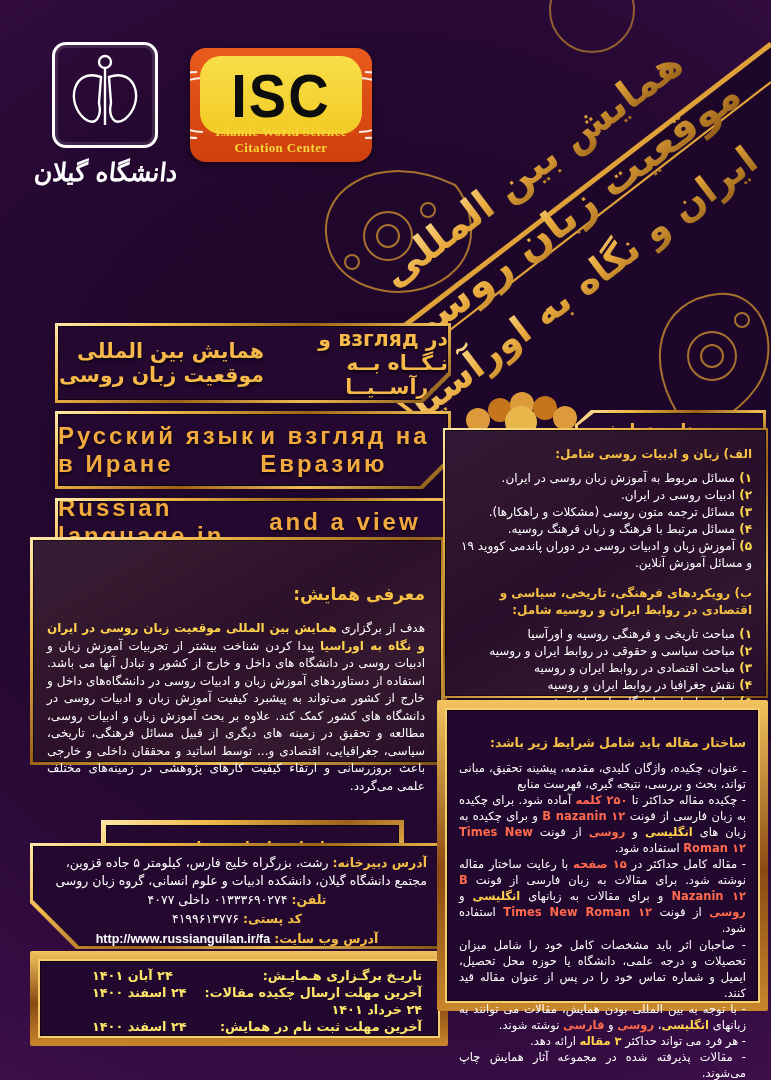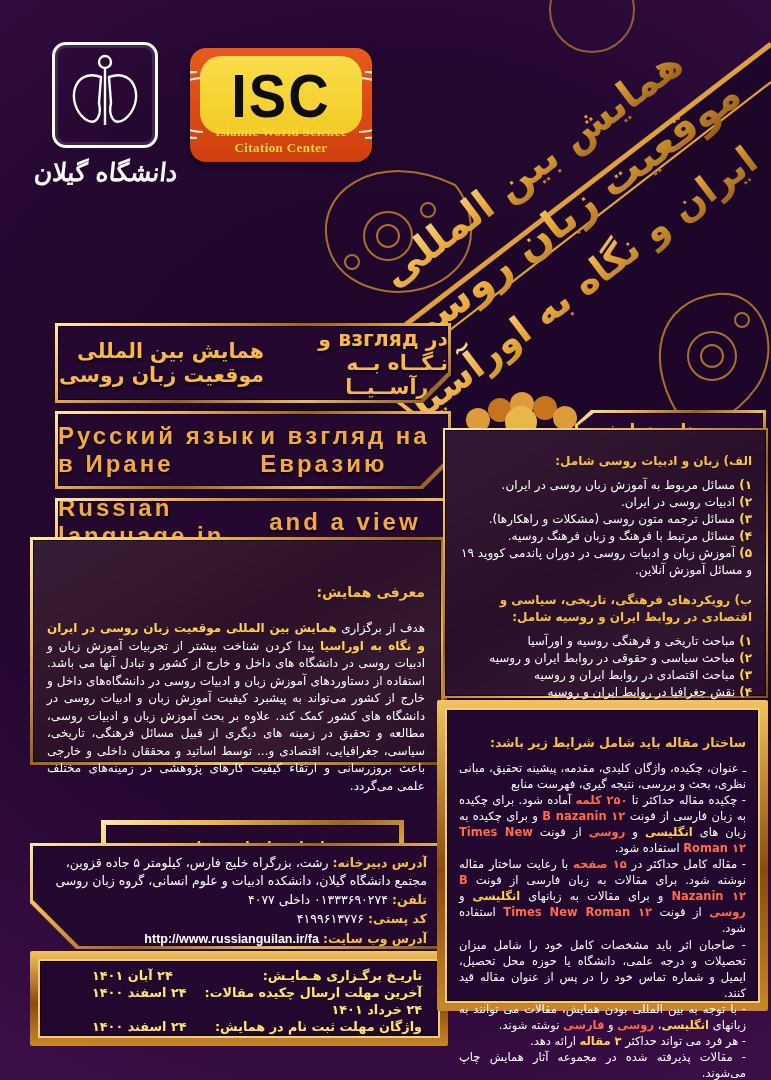--- a/index.html
+++ b/index.html
@@ -36,53 +36,53 @@
   .title-box .in{display:flex;flex-direction:row;align-items:center;justify-content:center;gap:4px;}
   .fa-title{top:323px;height:80px;}
   .fa-title .l{color:#f6b94a;font-size:20.5px;font-weight:bold;direction:rtl;text-shadow:0 2px 3px rgba(0,0,0,.7);}
   .lat-title .l{color:#f2a93e;font-family:"Liberation Sans",sans-serif;font-size:24px;font-weight:bold;letter-spacing:3px;text-shadow:0 2px 3px rgba(0,0,0,.7);}
   .ru-title{top:411px;height:78px;}
   .en-title{top:498px;height:76px;}
 
   
   .intro-box{left:30px;top:537px;width:414px;height:228px;}
   .intro-box .in{background:rgba(32,8,44,.9);}
-  .intro-head{position:absolute;right:16px;top:44px;color:#f6c044;font-size:14px;font-weight:bold;direction:rtl;}
+  .intro-head{position:absolute;right:16px;top:44px;color:#f6c044;font-size:17px;font-weight:bold;direction:rtl;}
   .intro-para{position:absolute;left:14px;right:16px;top:68px;direction:rtl;text-align:justify;font-size:12px;line-height:1.46;color:#fff;}
   .seg-w{color:#ffffff;} .seg-g{color:#ffd34d;font-weight:bold;} .seg-r{color:#ff6a4d;font-weight:bold;}
   .intro-para .seg-g{font-weight:bold;}
 
   
   .org-box{left:101px;top:772px;width:303px;height:124px;margin-top:48px;}
   .org-box>.in{inset:5px;}
   .org-head{margin:14px 18px 0;text-align:center;color:#f6c044;font-size:14px;font-weight:bold;direction:rtl;}
   .org-lines{margin-top:12px;text-align:center;direction:rtl;color:#ffe76a;font-size:13.5px;font-weight:bold;line-height:1.75;}
 
   
   .addr-box{left:30px;top:843px;width:414px;height:106px;}
   .addr-content{position:absolute;inset:8px 14px;direction:rtl;text-align:right;font-size:12.5px;line-height:1.45;color:#fff;}
   .addr-content .lbl{color:#f6c044;font-weight:bold;}
   .addr-line{margin-bottom:1px;}
-  .addr-center{}
+  .addr-center{text-align:center;}
   .url{direction:ltr;unicode-bidi:embed;font-family:"Liberation Sans",sans-serif;font-weight:bold;color:#fff;}
 
   
   .dates-frame{left:30px;top:951px;width:418px;height:95px;}
   .dates-rows{padding:6px 16px;direction:rtl;}
   .drow{display:flex;justify-content:space-between;color:#ffe76a;font-size:12.8px;font-weight:bold;line-height:17px;}
   .drow .dvalue{margin-left:36px;}
 
   
   .topics-header{left:575px;top:410px;width:191px;height:39px;}
   .topics-header .in{display:flex;align-items:center;justify-content:center;}
   .topics-header .l{color:#f2b045;font-size:17px;font-weight:bold;direction:rtl;text-shadow:0 2px 2px rgba(0,0,0,.7);}
   .topics-box{left:443px;top:428px;width:325px;height:270px;}
   .topics-box>.in{background:rgba(32,8,44,.92);inset:2px;}
   .topics-content{position:absolute;inset:16px 14px 6px;direction:rtl;text-align:right;font-size:12px;line-height:1.42;}
-  .sec-head{color:#f6c044;font-weight:bold;margin:7px 0 7px;}
+  .sec-head{color:#f6c044;font-weight:bold;margin:0 0 7px;}
   .sec-b{margin-top:13px;}
   .titem{color:#fff;}
   .titem .num{color:#ffd94f;font-weight:bold;}
 
   
   .paper-frame{left:437px;top:700px;width:331px;height:311px;}
   .paper-content{padding:24px 12px;direction:rtl;text-align:justify;font-size:11.5px;line-height:1.4;color:#fff;}
   .paper-head{color:#f6c044;font-weight:bold;font-size:12.5px;margin-bottom:8px;}
   .bullet{margin:0;}
 </style>
@@ -232,21 +232,21 @@
             <span class="dvalue">۲۴ آبان ۱۴۰۱</span>
           </div>
           <div class="drow">
             <span class="dlabel">آخرین مهلت ارسال چکیده مقالات:</span>
             <span class="dvalue">۲۴ اسفند ۱۴۰۰</span>
           </div>
           <div class="drow">
             <span class="dvalue">۲۴ خرداد ۱۴۰۱</span>
           </div>
           <div class="drow">
-            <span class="dlabel">واژگان مهلت ثبت نام در همایش:</span>
+            <span class="dlabel">آخرین مهلت ثبت نام در همایش:</span>
             <span class="dvalue">۲۴ اسفند ۱۴۰۰</span>
           </div>
         </div>
     </div>
   </div>
 
   <div class="gbox topics-header banner">
     <div class="in banner">
       <div class="l">محورهای همایش</div>
     </div>
@@ -273,21 +273,21 @@
           </div>
       </div>
     </div>
   </div>
 
   <div class="tframe paper-frame">
     <div class="in2">
       <div class="paper-content">
         <div class="paper-head">ساختار مقاله باید شامل شرایط زیر باشد:</div>
         <div id="paper-bullets">
-            <p class="bullet"><span class="seg-w">ـ عنوان، چکیده، واژگان کلیدی، مقدمه، پیشینه تحقیق، مبانی نظری، بحث و بررسی، نتیجه گیری، فهرست منابع</span></p>
+            <p class="bullet"><span class="seg-w">ـ عنوان، چکیده، واژگان کلیدی، مقدمه، پیشینه تحقیق، مبانی تواند، بحث و بررسی، نتیجه گیری، فهرست منابع</span></p>
             <p class="bullet"><span class="seg-w">- چکیده مقاله حداکثر تا </span><span class="seg-r">۲۵۰ کلمه</span><span class="seg-w"> آماده شود. برای چکیده به زبان فارسی از فونت </span><span class="seg-r">B nazanin ۱۲</span><span class="seg-w"> و برای چکیده به زبان های </span><span class="seg-g">انگلیسی</span><span class="seg-w"> و </span><span class="seg-r">روسی</span><span class="seg-w"> از فونت </span><span class="seg-r">Times New Roman ۱۲</span><span class="seg-w"> استفاده شود.</span></p>
             <p class="bullet"><span class="seg-w">- مقاله کامل حداکثر در </span><span class="seg-r">۱۵ صفحه</span><span class="seg-w"> با رعایت ساختار مقاله نوشته شود. برای مقالات به زبان فارسی از فونت </span><span class="seg-r">B Nazanin ۱۲</span><span class="seg-w"> و برای مقالات به زبانهای </span><span class="seg-g">انگلیسی</span><span class="seg-w"> و </span><span class="seg-r">روسی</span><span class="seg-w"> از فونت </span><span class="seg-r">Times New Roman ۱۲</span><span class="seg-w"> استفاده شود.</span></p>
             <p class="bullet"><span class="seg-w">- صاحبان اثر باید مشخصات کامل خود را شامل میزان تحصیلات و درجه علمی، دانشگاه یا حوزه محل تحصیل، ایمیل و شماره تماس خود را در پس از عنوان مقاله قید کنند.</span></p>
             <p class="bullet"><span class="seg-w">- با توجه به بین المللی بودن همایش، مقالات می توانند به زبانهای </span><span class="seg-g">انگلیسی</span><span class="seg-w">، </span><span class="seg-r">روسی</span><span class="seg-w"> و </span><span class="seg-r">فارسی</span><span class="seg-w"> نوشته شوند.</span></p>
             <p class="bullet"><span class="seg-w">- هر فرد می تواند حداکثر </span><span class="seg-g">۳ مقاله</span><span class="seg-w"> ارائه دهد.</span></p>
             <p class="bullet"><span class="seg-w">- مقالات پذیرفته شده در مجموعه آثار همایش چاپ می‌شوند.</span></p>
           </div>
       </div>
     </div>
   </div>

